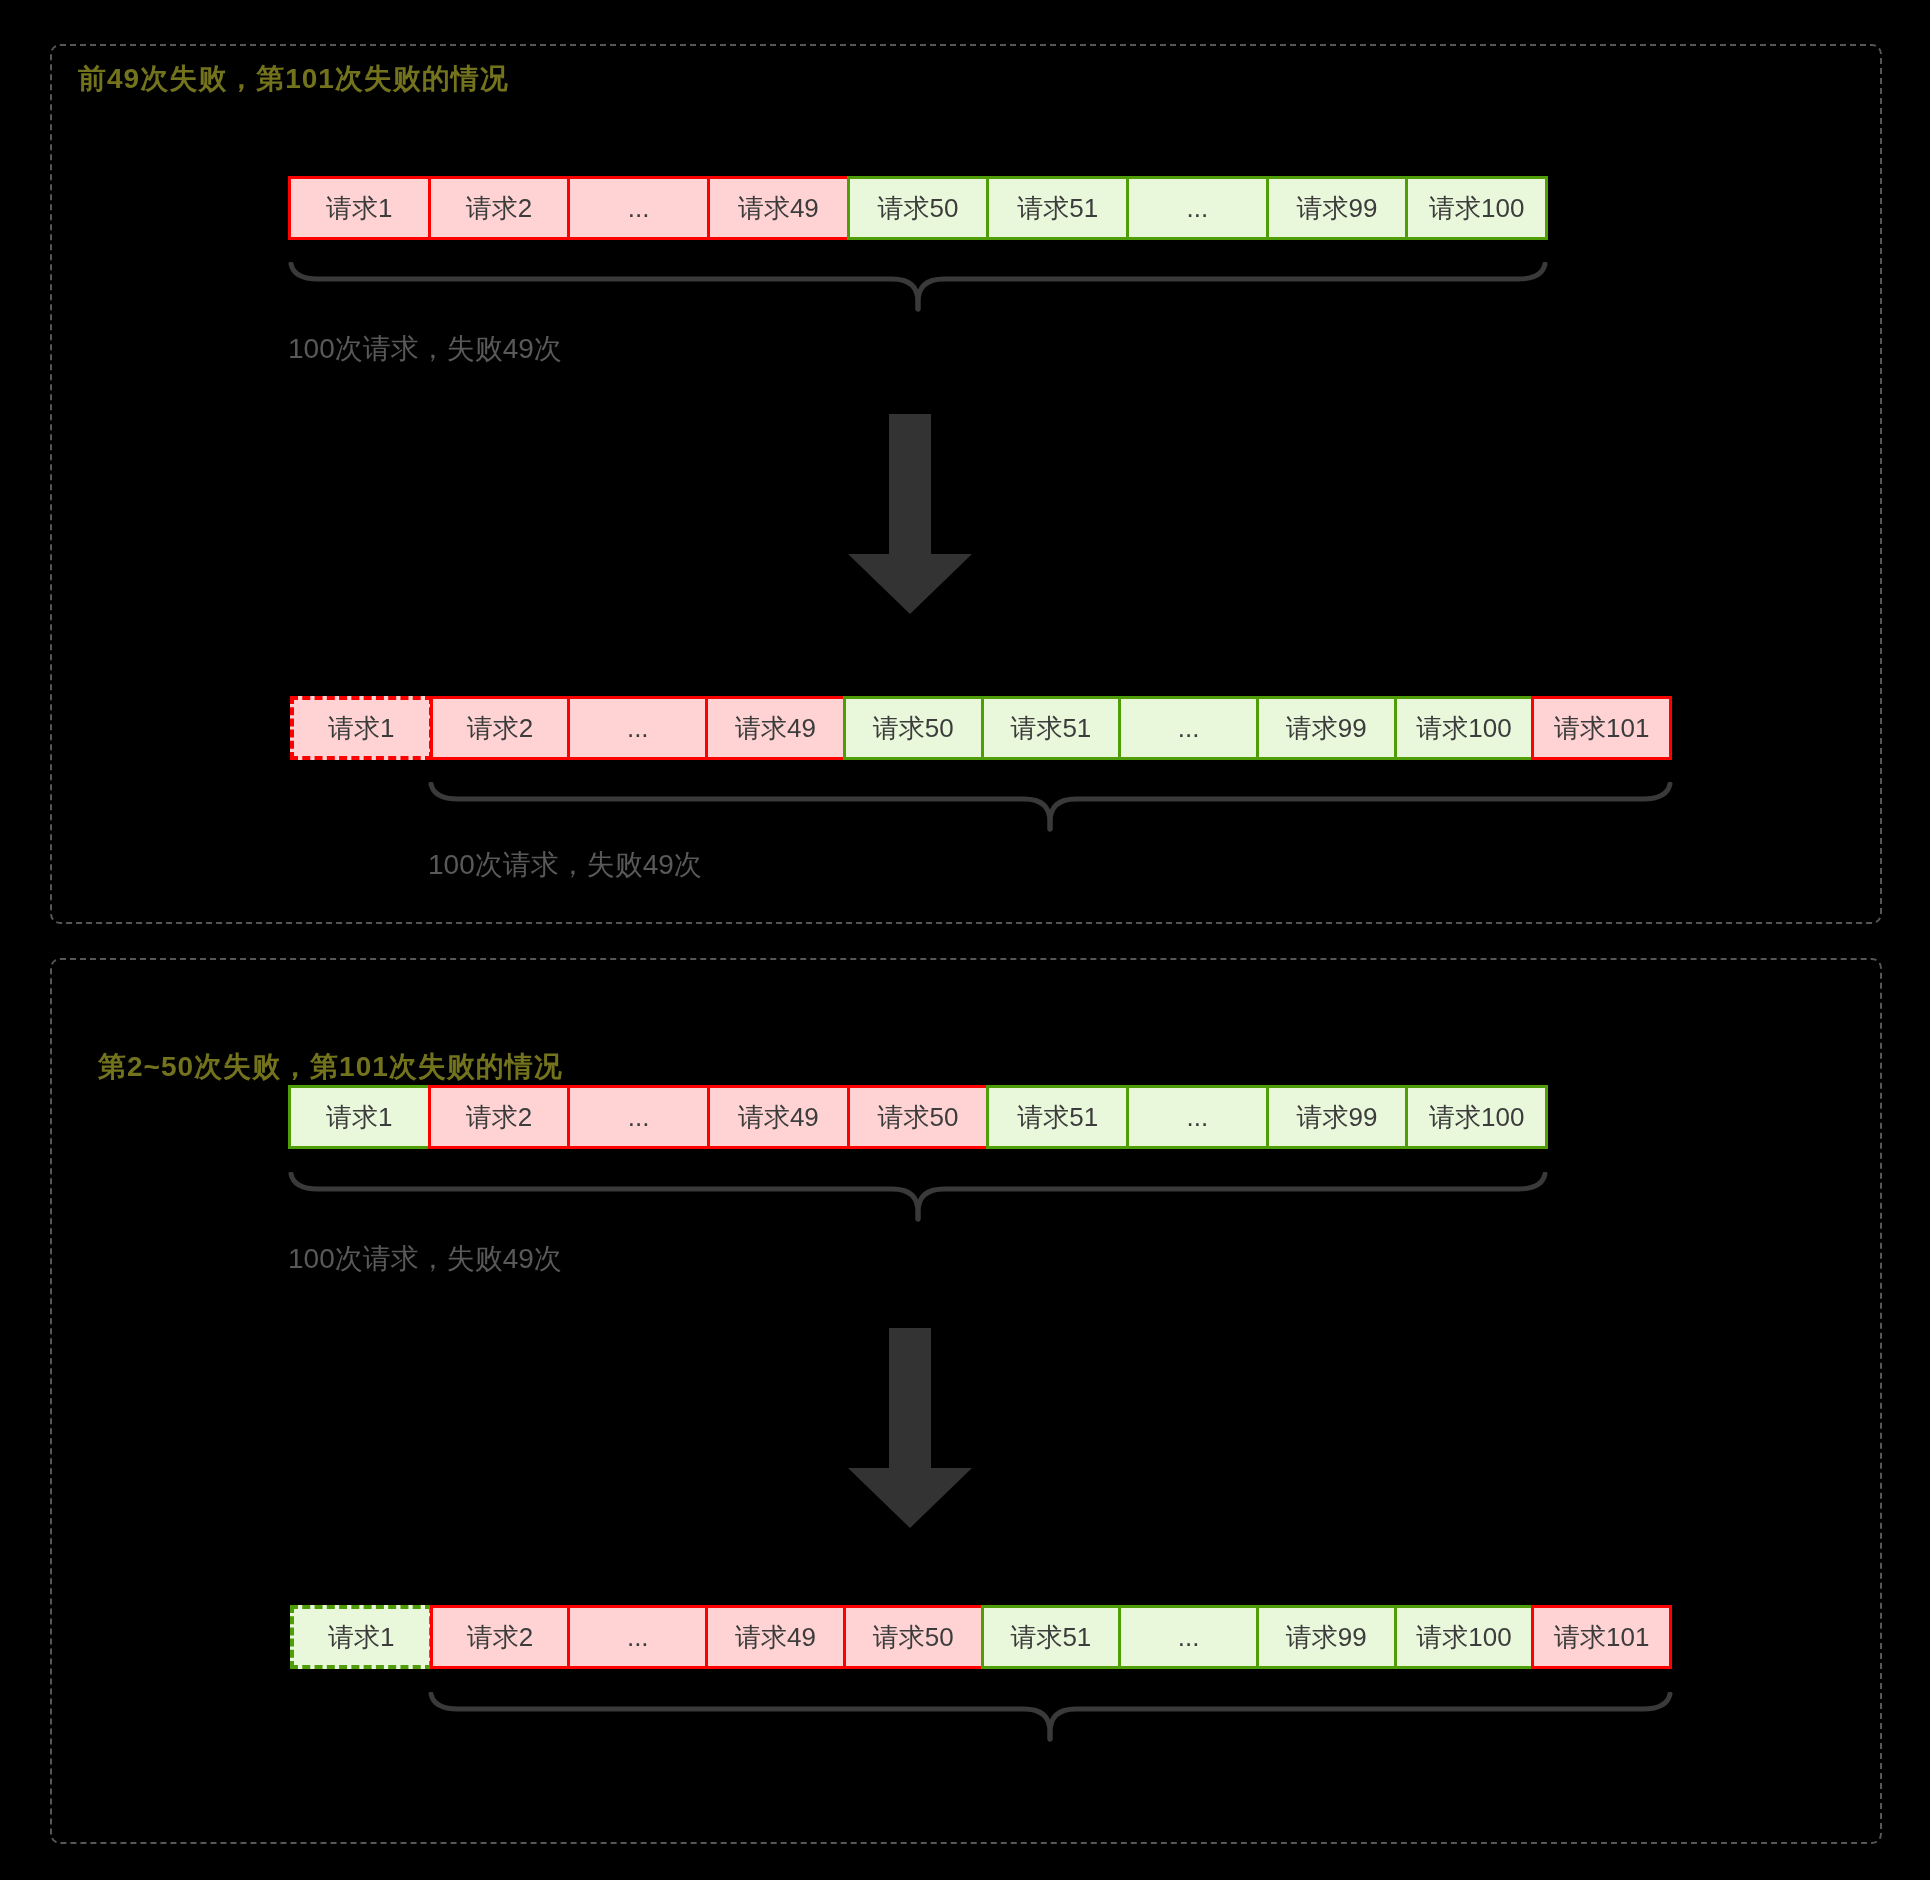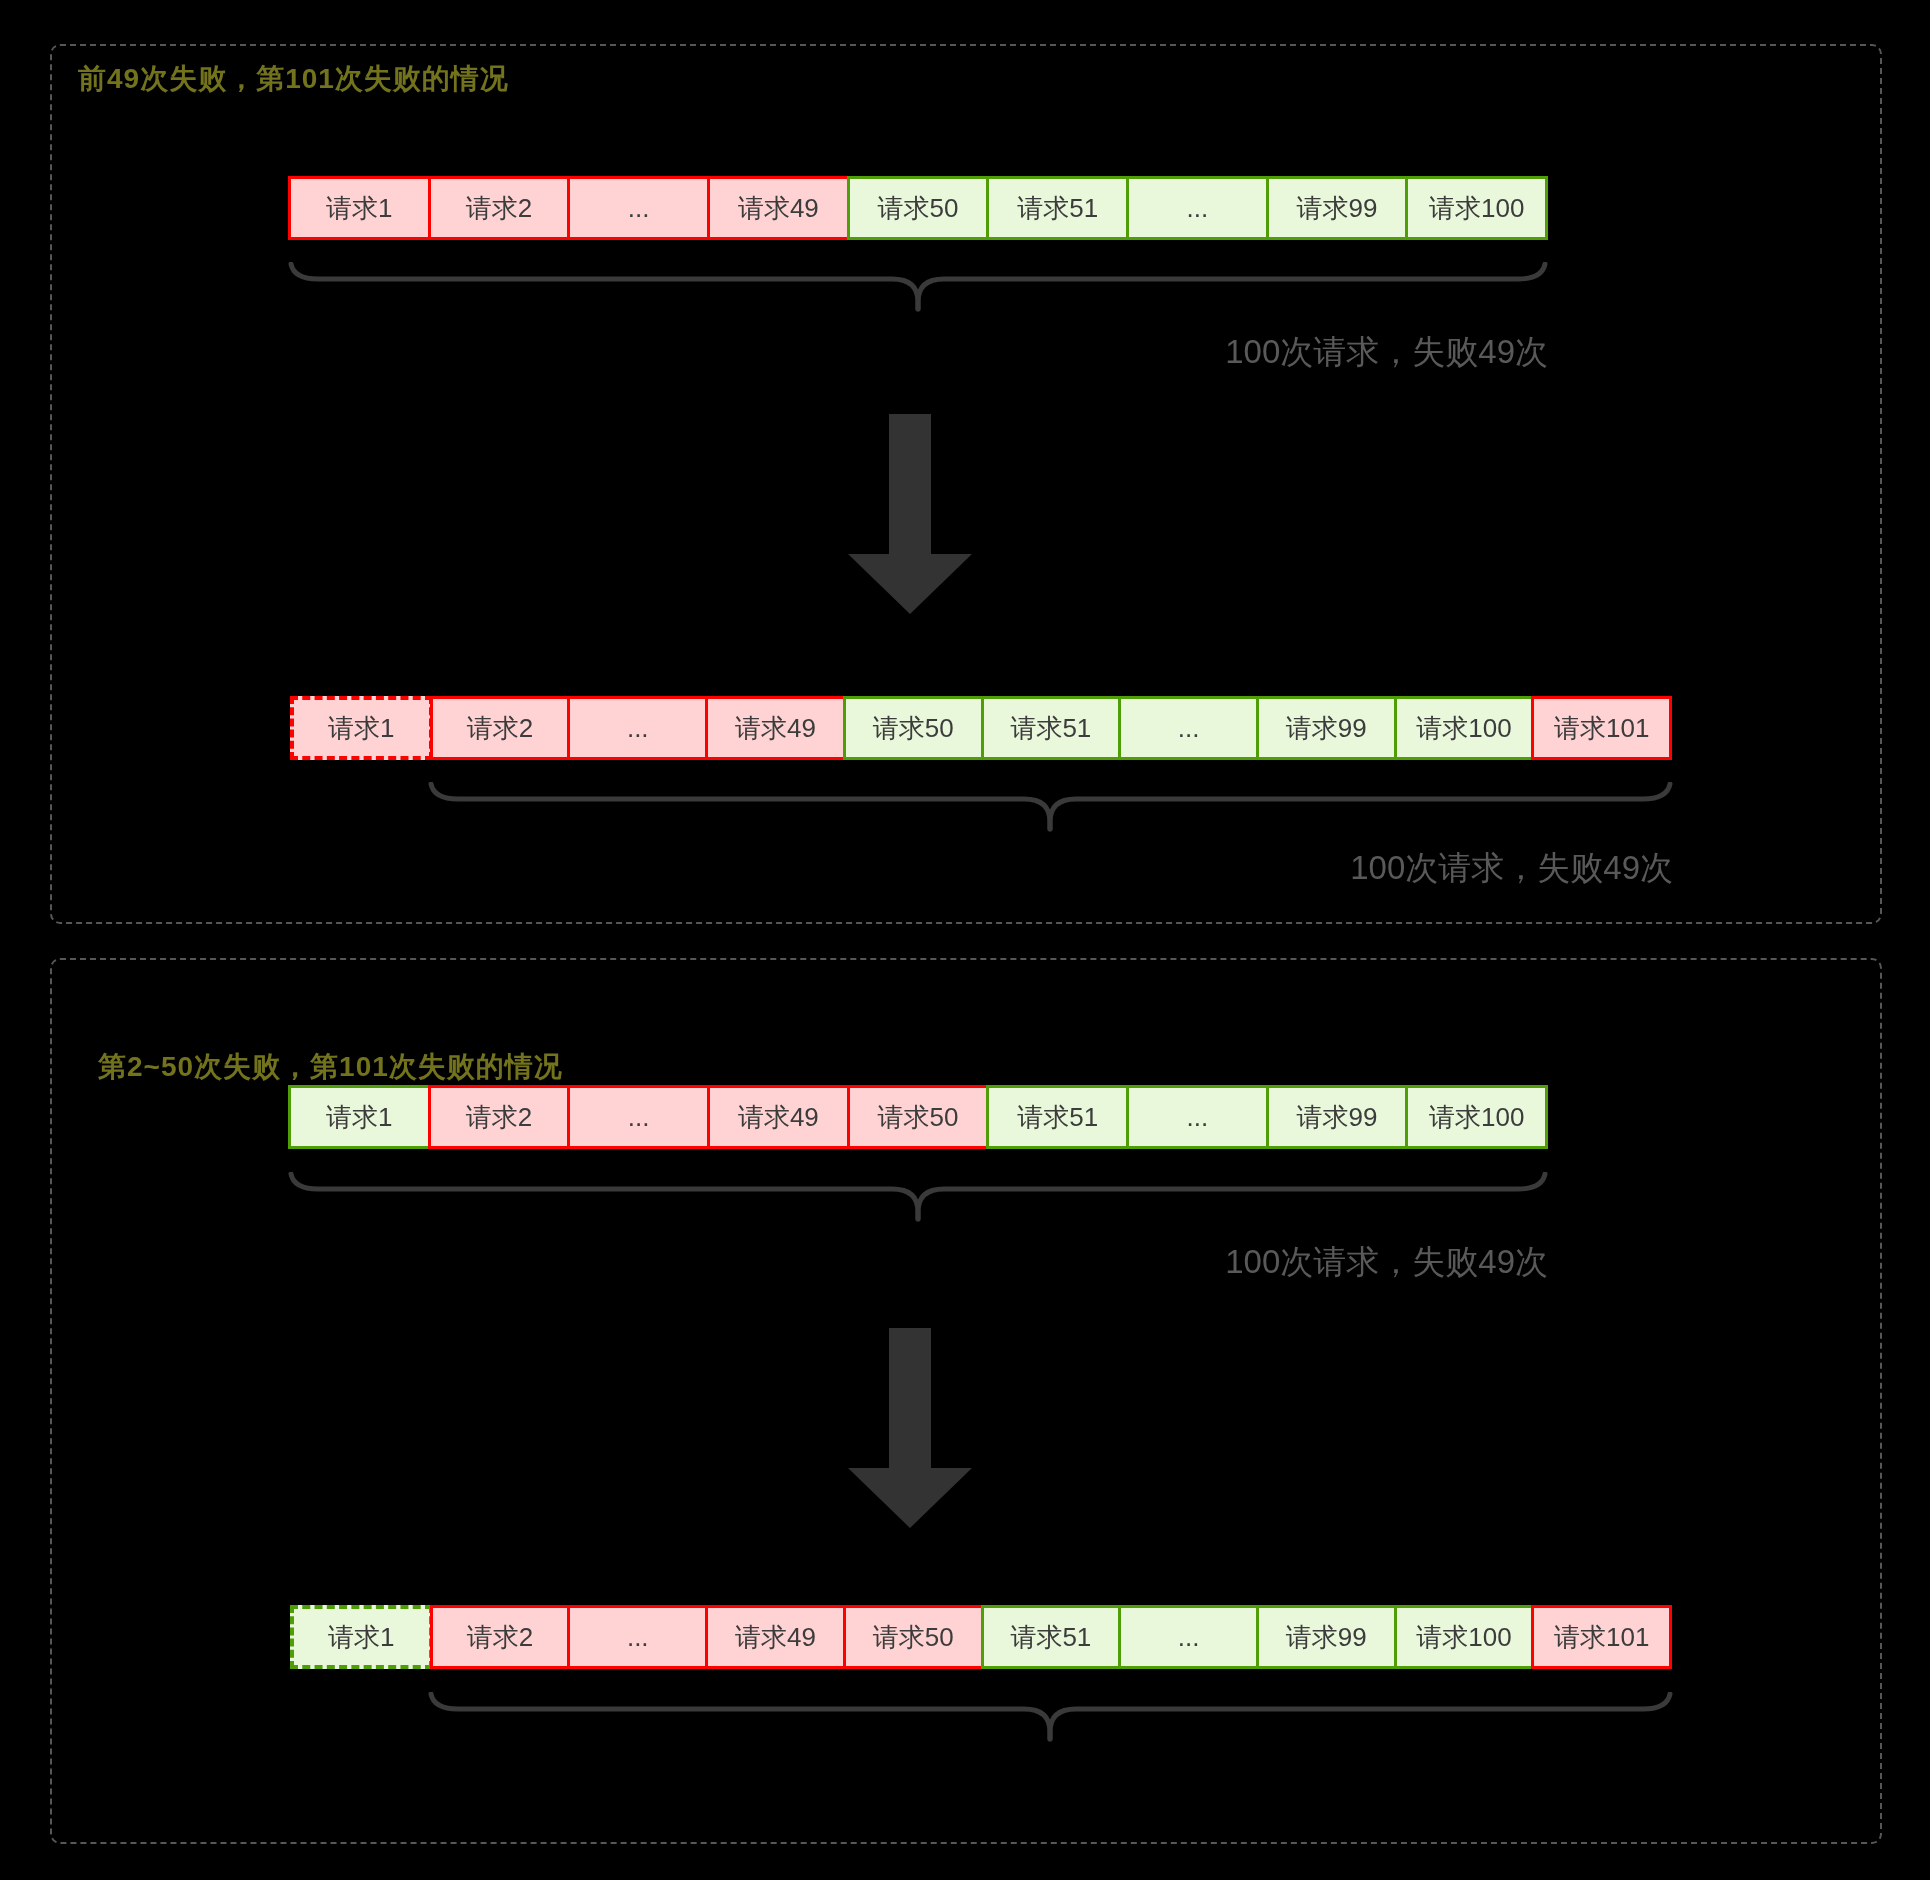--- a/index.html
+++ b/index.html
@@ -21,21 +21,21 @@
     margin-left:-3px;white-space:nowrap;
   }
   .cell:first-child{margin-left:0;}
   .cell.fail{background:var(--fail-fill,#ffd3d3);border:3px solid var(--fail-border,#fe0000);}
   .cell.ok{background:var(--ok-fill,#e9f7da);border:3px solid var(--ok-border,#4f9e08);}
   .cell.fail-dashed{background:var(--fail-fill,#ffd3d3);border:4px dashed var(--fail-border,#fe0000);}
   .cell.ok-dashed{background:var(--ok-fill,#e9f7da);border:4px dashed var(--ok-border,#4f9e08);}
   .brace{position:absolute;}
   .brace path{fill:none;stroke:var(--brace,#3a3a3a);stroke-width:5;stroke-linecap:round;}
   .caption{
-    position:absolute;text-align:right;font-size:33px;color:var(--caption-text,#595959);
+    position:absolute;text-align:left;font-size:28px;color:var(--caption-text,#595959);
     white-space:nowrap;
   }
   .flow-arrow{position:absolute;}
   .flow-arrow path{fill:var(--arrow,#333333);}
 </style>
 </head>
 <body>
 
 <div class="canvas">
 

